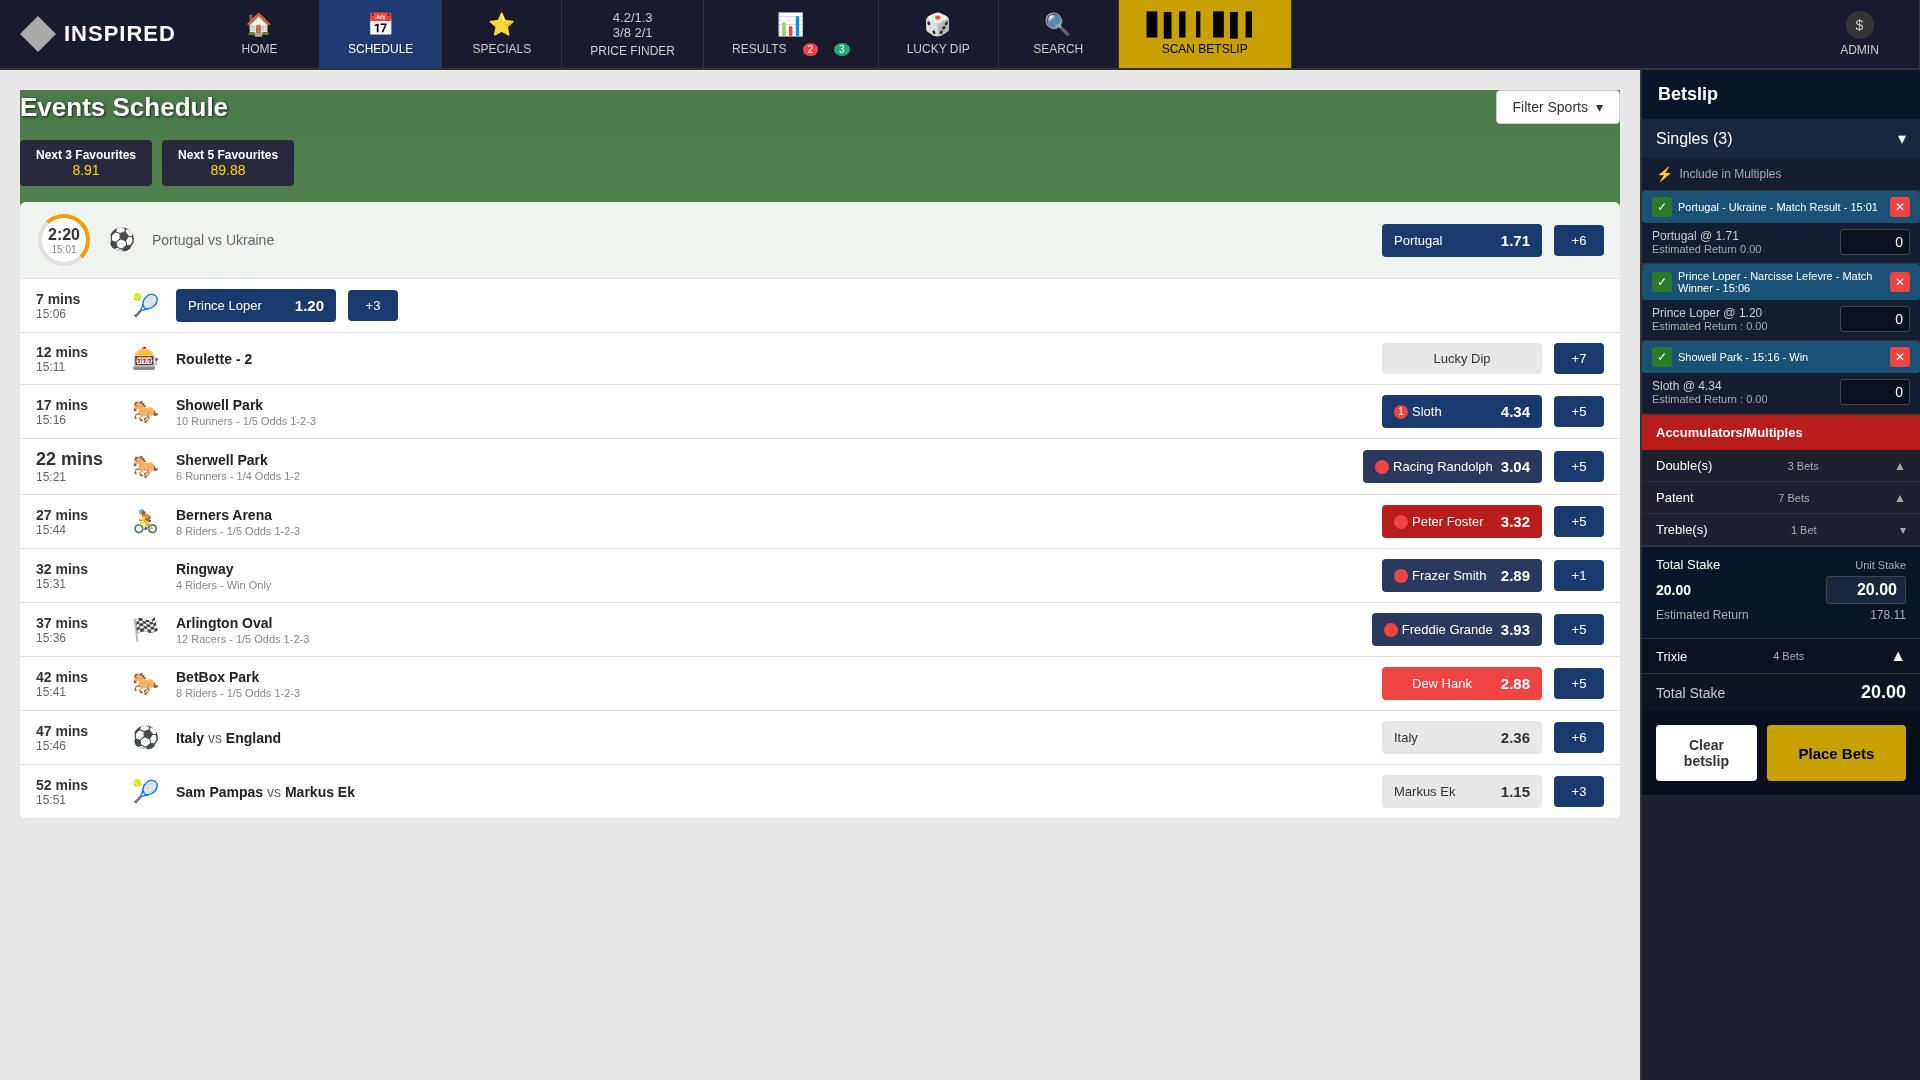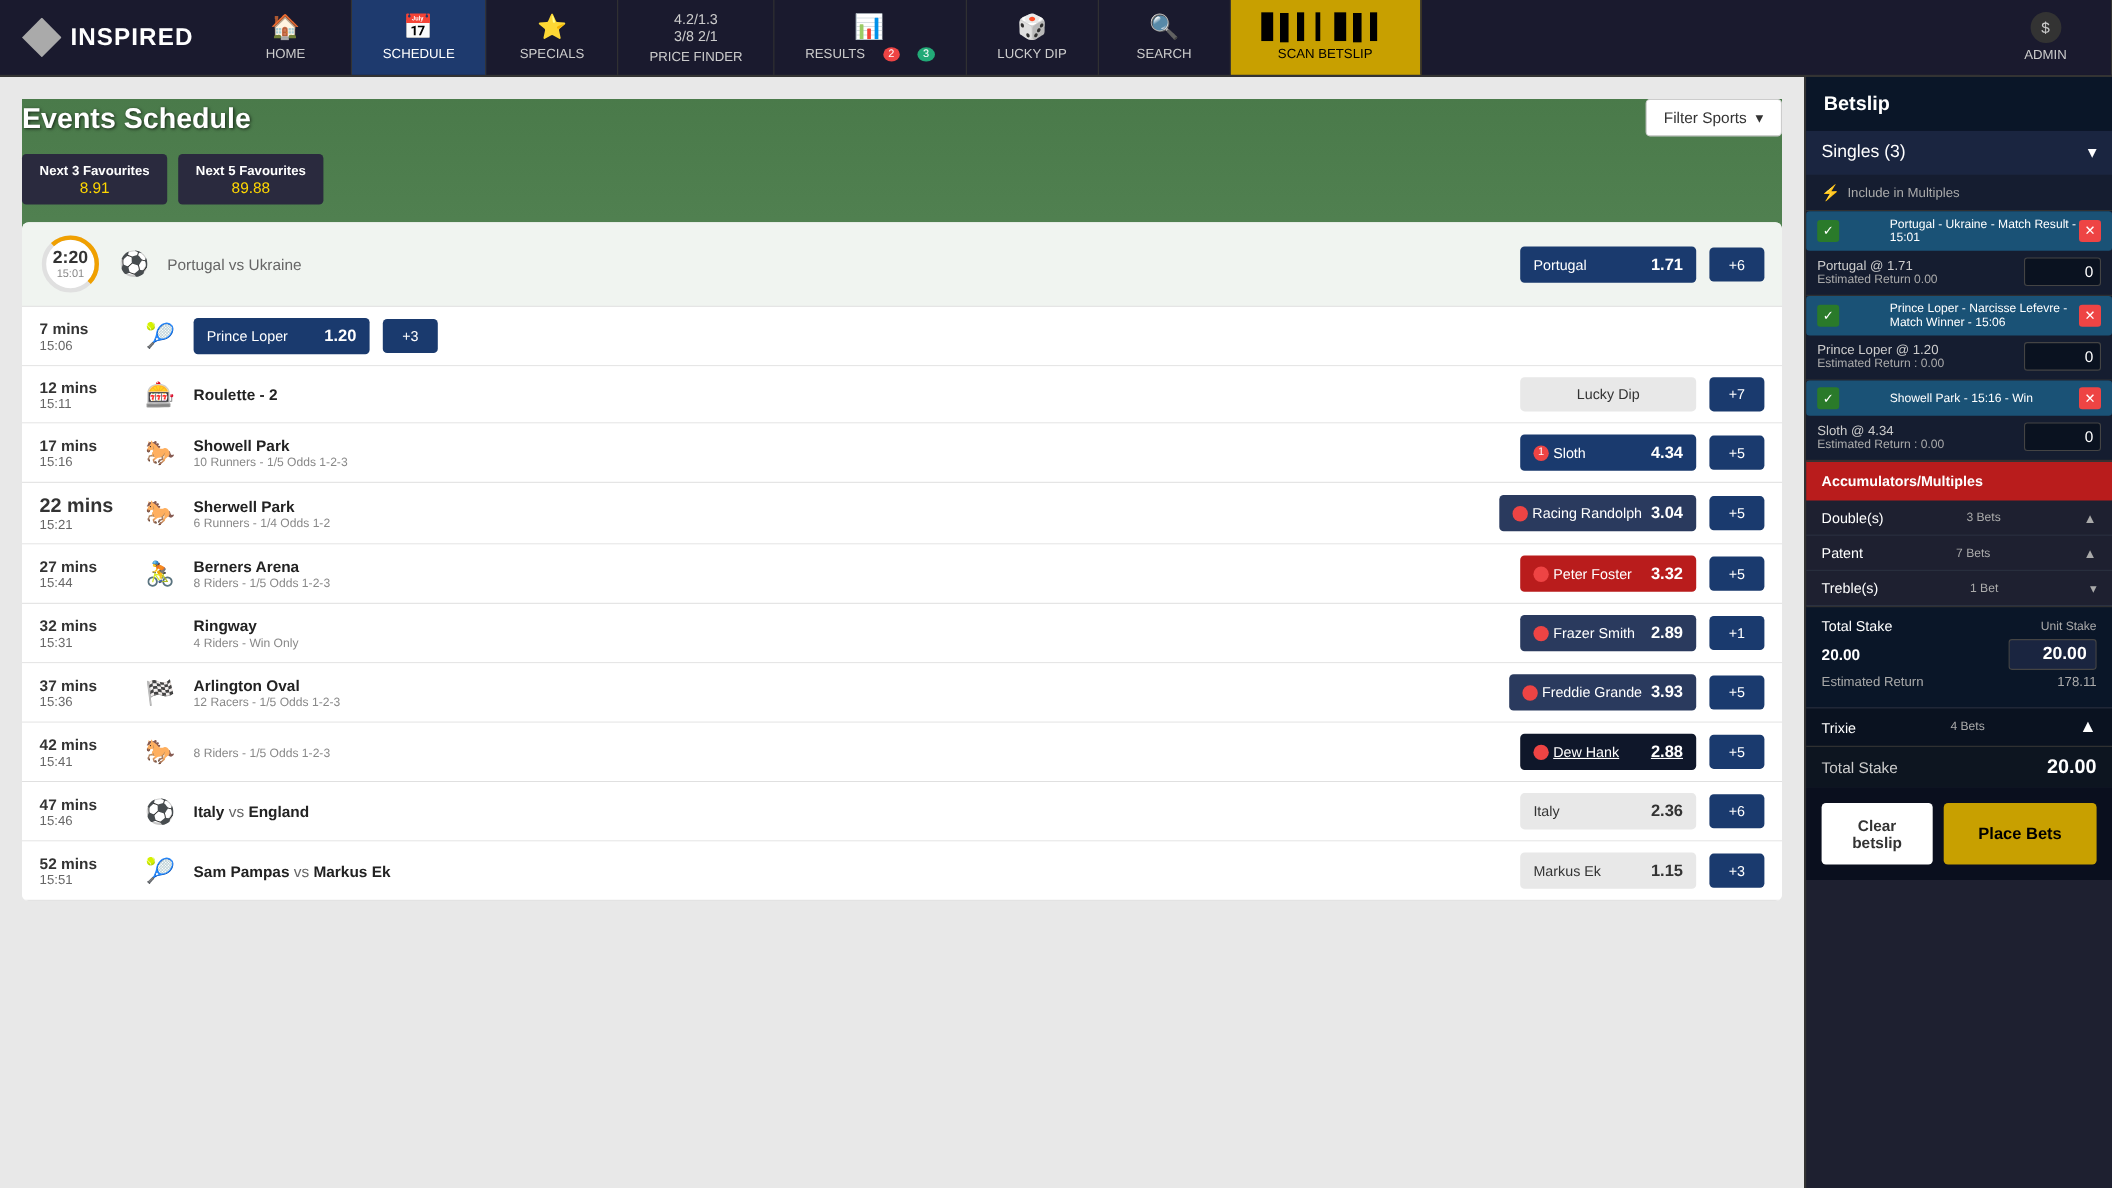--- a/index.html
+++ b/index.html
@@ -58,21 +58,21 @@
 
     
     .betslip-singles-header { display: flex; align-items: center; justify-content: space-between; background: #1a2540; padding: 10px 14px; cursor: pointer; }
     .betslip-include-multiples { display: flex; align-items: center; padding: 8px 14px; background: #151d30; gap: 6px; font-size: 12px; color: #aaa; border-bottom: 1px solid #333; }
     .multiples-icon { color: #4af; font-size: 14px; }
 
     
     .bet-item { background: #151d30; border-bottom: 1px solid #333; }
     .bet-item-header { display: flex; align-items: center; justify-content: space-between; padding: 6px 10px; border-radius: 3px; }
     .bet-item-header.blue { background: #1a5276; }
-    .bet-item-title { font-size: 11px; color: #fff; flex: 1; margin-left: 40px; }
+    .bet-item-title { font-size: 11px; color: #fff; flex: 1; }
     .bet-item-close { background: #e44; border: none; color: #fff; width: 20px; height: 20px; border-radius: 3px; cursor: pointer; font-size: 12px; display: flex; align-items: center; justify-content: center; }
     .bet-item-check { width: 20px; height: 20px; background: #2a7a2a; border-radius: 3px; display: flex; align-items: center; justify-content: center; color: #fff; font-size: 12px; margin-right: 6px; }
     .bet-item-details { display: flex; align-items: center; justify-content: space-between; padding: 6px 10px 8px; }
     .bet-item-input { width: 70px; background: #0a1220; border: 1px solid #444; color: #fff; text-align: right; padding: 4px 6px; font-size: 14px; border-radius: 3px; }
 
     
     .accumulators-header { background: #b91c1c; padding: 10px 14px; font-size: 13px; font-weight: bold; color: #fff; border-top: 1px solid #333; }
     .acc-row { display: flex; align-items: center; justify-content: space-between; padding: 8px 14px; border-bottom: 1px solid #2a3040; cursor: pointer; }
     .acc-label { font-size: 13px; color: #fff; }
     .acc-bets { font-size: 11px; color: #aaa; }
@@ -324,23 +324,24 @@
           <button class="plus-btn">+5</button>
         </div>
 
         <div class="event-row">
           <div style="min-width:80px;">
             <div style="font-weight:bold;color:#333;font-size:14px;">42 mins</div>
             <div style="color:#666;font-size:12px;">15:41</div>
           </div>
           <span class="event-icon">🐎</span>
           <div class="event-info">
+            <div class="event-teams">BetBox Park</div>
             <div class="event-sub">8 Riders - 1/5 Odds 1-2-3</div>
           </div>
-          <button class="bet-btn" style="background:#0f172a;text-decoration:underline;">
+          <button class="bet-btn" style="background:#ef4444;">
             <span class="runner-name">
               <span class="red-dot"></span> Dew Hank
             </span>
             <span class="odds">2.88</span>
           </button>
           <button class="plus-btn">+5</button>
         </div>
 
         <div class="event-row">
           <div style="min-width:80px;">

